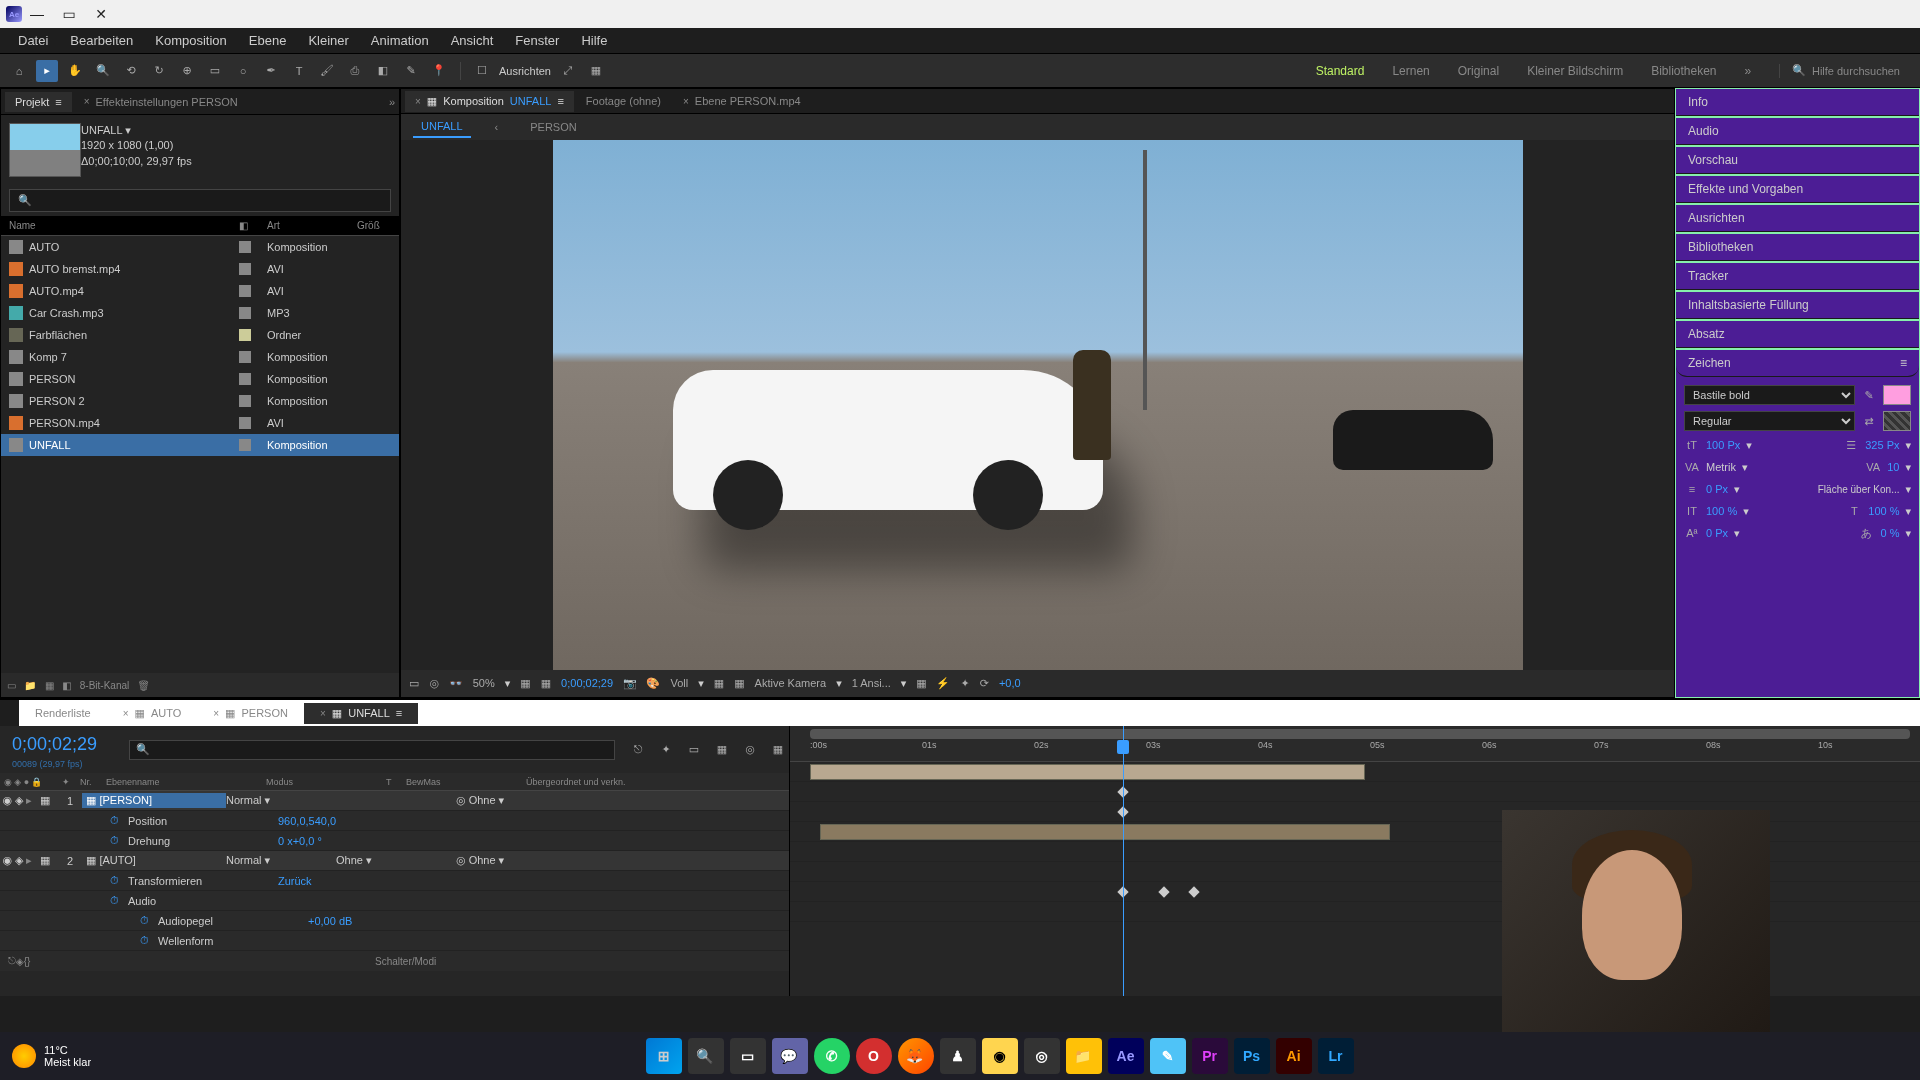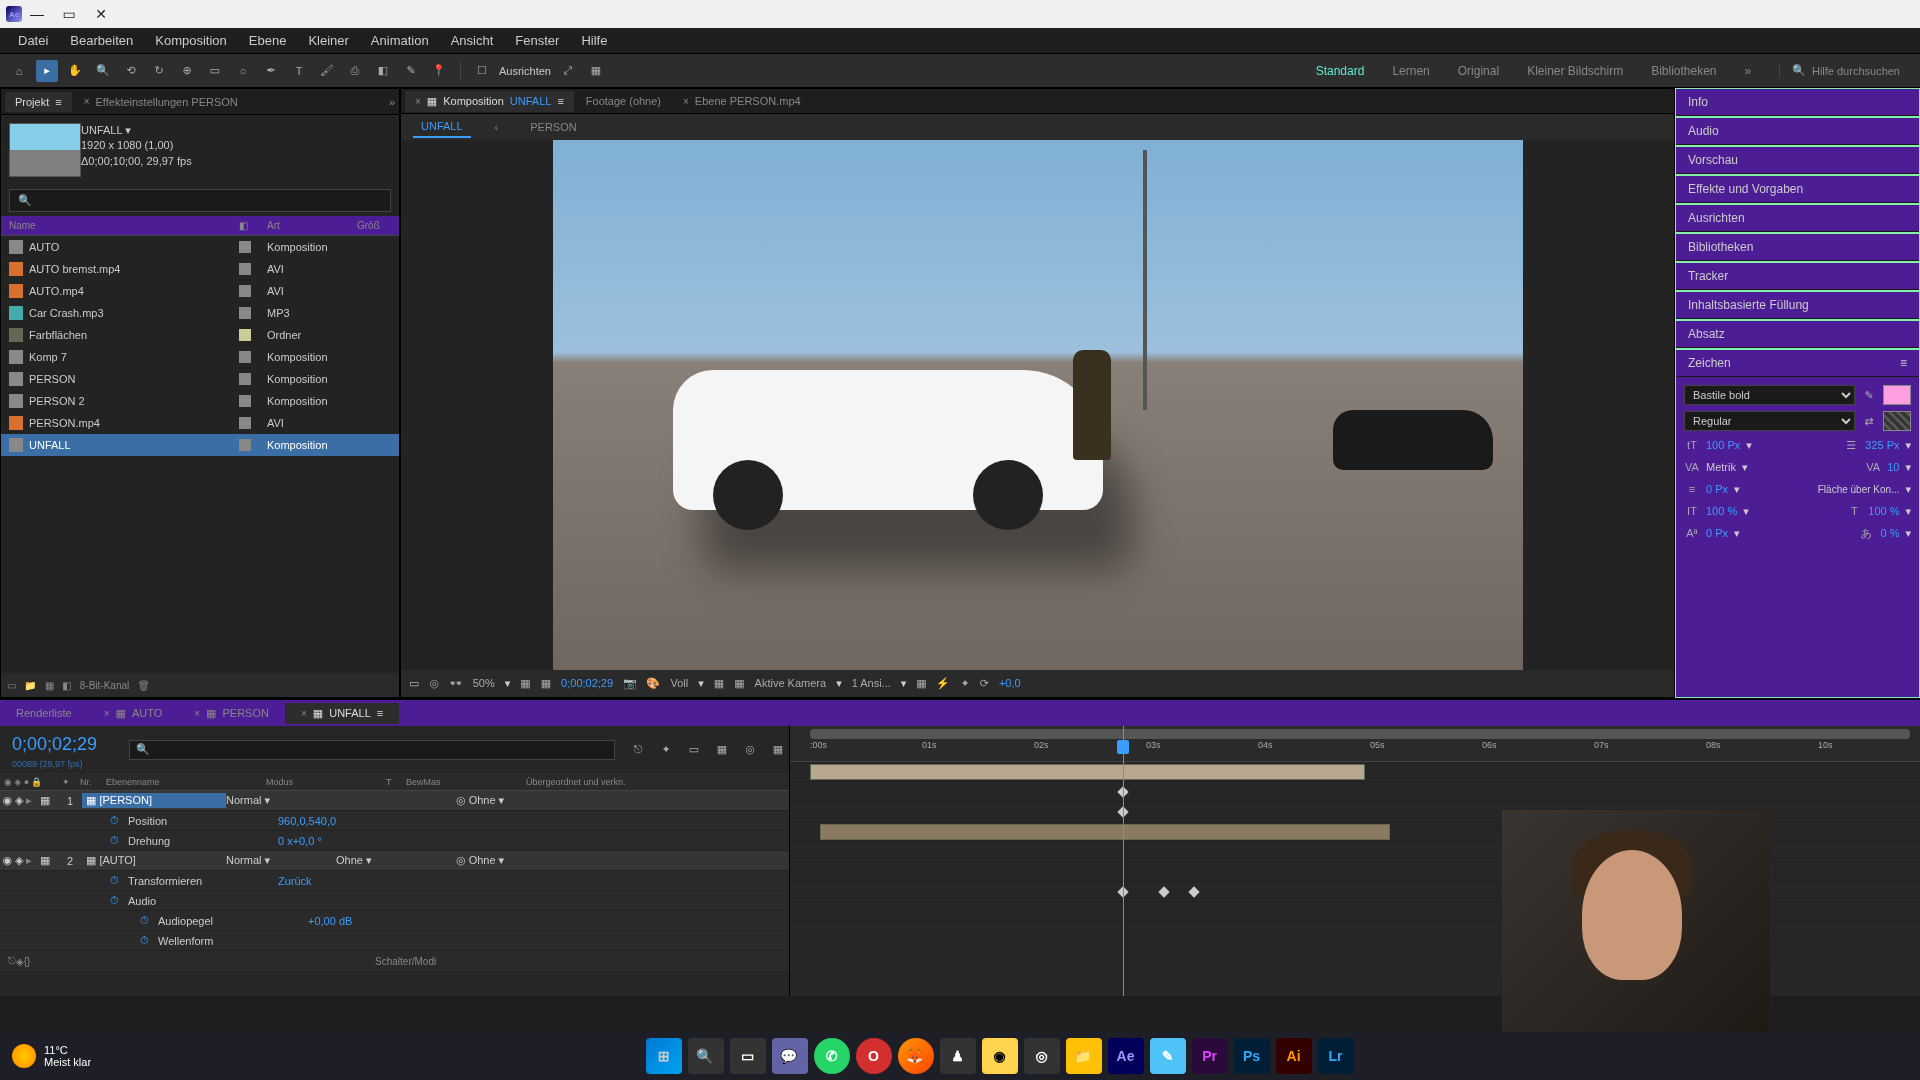--- a/index.html
+++ b/index.html
@@ -16,38 +16,38 @@
 .menubar { height: 26px; background: #1e1e1e; display: flex; align-items: center; padding: 0 8px; gap: 2px; border-bottom: 1px solid #000;}
 .menubar span { padding: 4px 10px; cursor: pointer; color: #ccc; font-size: 13px;}
 
 
 .toolbar { height: 34px; background: #2d2d2d; display: flex; align-items: center; padding: 0 8px; gap: 6px; border-bottom: 1px solid #000;}
 .tool { width: 22px; height: 22px; display: flex; align-items: center; justify-content: center; color: #aaa; cursor: pointer; border-radius:2px;}
 .tool.active { background: #3a6ea5; color: #fff; }
 .tool-sep { width: 1px; height: 18px; background: #444; margin: 0 4px; }
 .toolbar-right { margin-left: auto; display:flex; gap: 28px; padding-right: 12px;}
 .workspace-link { color: #888; cursor:pointer; font-size:12px; }
-.workspace-link.active { color: #5eead4; }
+.workspace-link.active { color: #bef264; }
 .search-box { display:flex; align-items:center; gap:6px; color:#888; border-left:1px solid #444; padding-left:12px;}
 
 
 .body-row { display: flex; height: 610px; }
 .panel { background: #232323; border: 1px solid #000; display:flex; flex-direction:column; }
 .panel-tabs { height: 26px; background: #1e1e1e; display: flex; align-items: center; padding: 0 4px; border-bottom: 1px solid #000; gap: 2px; }
 .tab { padding: 4px 10px; color: #888; cursor: pointer; display:flex; align-items:center; gap:6px; }
 .tab.active { background: #2d2d2d; color: #ddd; }
 .tab-close { color:#888; cursor:pointer; font-size:10px;}
 
 
 .project-panel { width: 400px; }
 .proj-header { padding: 8px; display:flex; gap:0; }
 .proj-thumb { width: 72px; height: 54px; background: linear-gradient(#87ceeb 50%, #808080 50%); border:1px solid #555; }
 .proj-info { font-size: 11px; color: #ccc; line-height: 1.4; }
 .proj-search { margin: 4px 8px; background: #1a1a1a; border: 1px solid #444; padding: 4px 8px; color: #888; display:flex; align-items:center;}
-.proj-cols { display:flex; padding: 4px 8px; background:#4c1d95; font-size:10px; color:#888; border-bottom:1px solid #444;}
+.proj-cols { display:flex; padding: 4px 8px; background:#000000; font-size:10px; color:#888; border-bottom:1px solid #444;}
 .proj-cols .col-name { width: 230px; }
 .proj-cols .col-tag { width: 28px; }
 .proj-cols .col-type { width: 90px; }
 .proj-list { flex:1; overflow:auto; }
 .proj-item { display:flex; align-items:center; padding: 2px 8px; height:22px; cursor:pointer; }
 .proj-item.selected { background:#3a6ea5; color:#fff; }
 .proj-item .icon { width:14px; height:14px; margin-right:6px; }
 .proj-item .icon.comp { background:#888; }
 .proj-item .icon.vid { background:#d96f2e; }
 .proj-item .icon.aud { background:#4aa; }
@@ -80,21 +80,21 @@
 .right-panel .hdr { padding: 6px 12px; color:#ccc; cursor:pointer; font-size:12px; border-bottom:1px solid #1a1a1a;}
 .char-body { padding: 8px; font-size:11px;}
 .char-row { display:flex; align-items:center; gap:6px; margin-bottom:6px;}
 .char-row select, .char-row input { background:#1a1a1a; color:#ccc; border:1px solid #444; padding:2px 4px; font-size:11px;}
 .char-row .blue { color:#3a9dff;}
 .char-swatch { width:28px; height:20px; background:#ff9ee0; border:1px solid #888;}
 .tiny-icon { width:16px; height:16px; display:flex; align-items:center; justify-content:center; color:#aaa;}
 
 
 .timeline-area { height: 298px; background:#1e1e1e; display:flex; flex-direction:column; border-top:2px solid #000;}
-.tl-tabs { height:26px; background:#4c1d95; display:flex; align-items:center;}
+.tl-tabs { height:26px; background:#ffffff; display:flex; align-items:center;margin-left:19px;}
 .tl-tab { padding:4px 16px; color:#888; cursor:pointer; display:flex; align-items:center; gap:6px;}
 .tl-tab.active { background:#2d2d2d; color:#ddd;}
 .tl-body { flex:1; display:flex;}
 .tl-left { width: 790px; background:#262626; border-right:1px solid #000; display:flex; flex-direction:column;}
 .tl-timecode { padding: 4px 12px; color:#3a9dff; font-size:18px; font-weight:500; display:flex; align-items:center;}
 .tl-timecode-sub { font-size:9px; color:#3a9dff; opacity:0.6; padding-left:12px;}
 .tl-search { flex:1; margin-left:20px; background:#1a1a1a; border:1px solid #444; padding:2px 6px; display:flex; align-items:center; height:20px; width:380px;}
 .tl-tools { display:flex; gap:6px; margin-left:12px;}
 .tl-cols { height:18px; background:#2a2a2a; display:flex; align-items:center; padding:0 4px; font-size:9px; color:#888; border-bottom:1px solid #444;}
 .tl-layer { height:20px; display:flex; align-items:center; background:#353535; border-bottom:1px solid #222; font-size:11px;}
@@ -371,21 +371,21 @@
     <div class="right-panel">
         <div class="hdr">Tracker</div>
       </div>
     <div class="right-panel">
         <div class="hdr">Inhaltsbasierte Füllung</div>
       </div>
     <div class="right-panel">
         <div class="hdr">Absatz</div>
       </div>
     <div class="right-panel" style="flex:1">
-      <div class="hdr" style="display:flex;justify-content:space-between;">
+      <div class="hdr" style="display:flex;justify-content:space-between;border-radius:11px;">
         <span>Zeichen</span>
           <span>≡</span>
       </div>
       <div class="char-body">
         <div class="char-row">
           <select style="flex:1"><option>Bastile bold</option></select>
           <span class="tiny-icon">✎</span>
           <div class="char-swatch"></div>
         </div>
         <div class="char-row">

